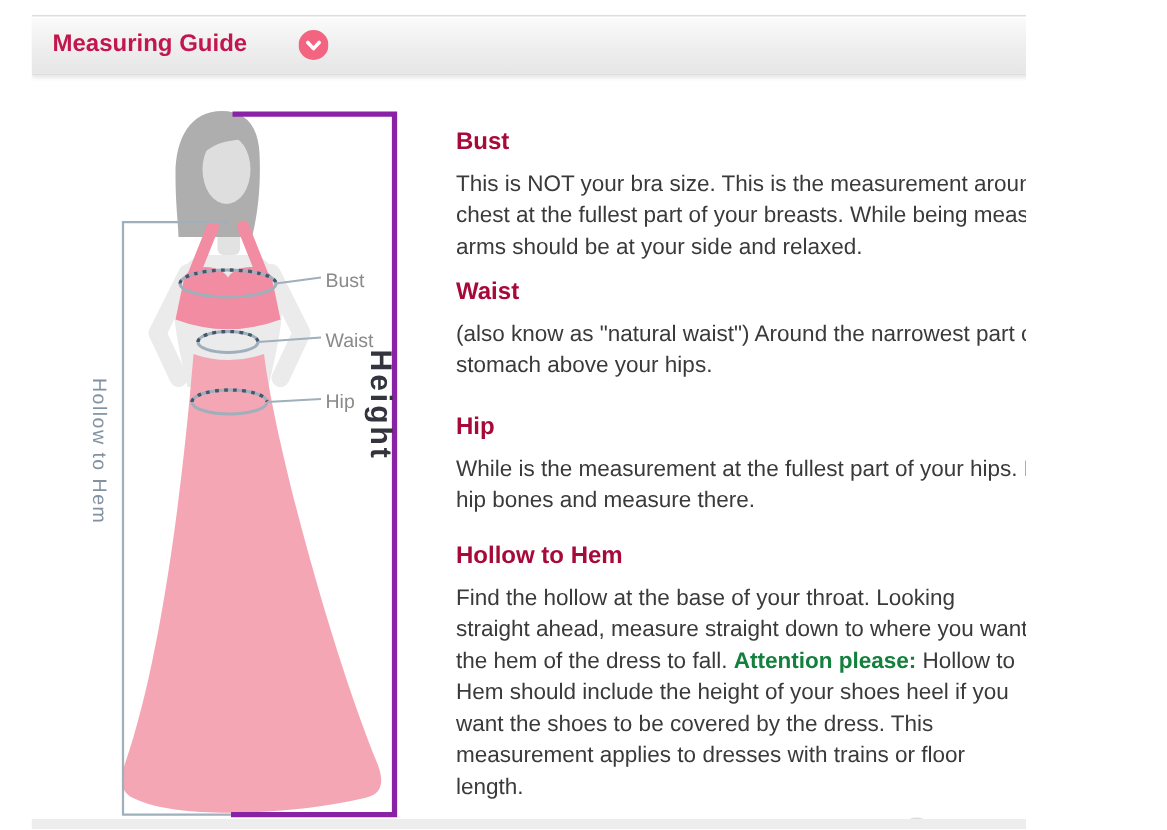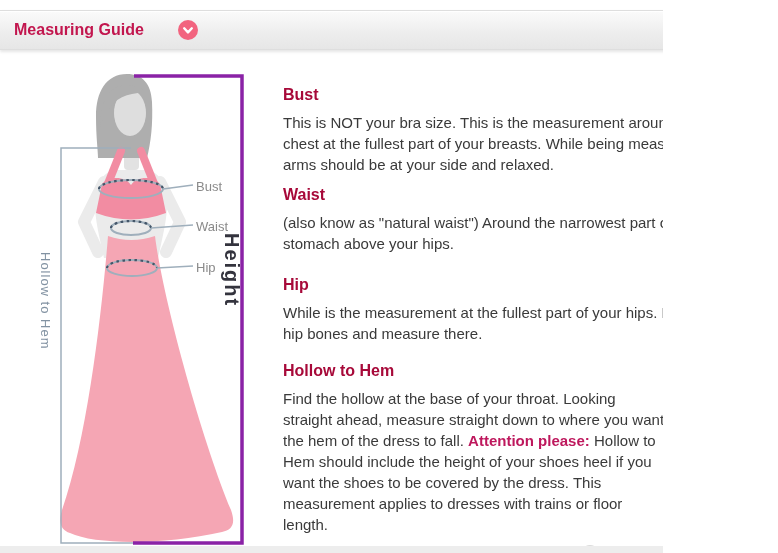--- a/index.html
+++ b/index.html
@@ -1,18 +1,18 @@
 <!DOCTYPE html>
 <html><head>
 <meta charset="utf-8">
 <style>
   html,body { margin:0; padding:0; background:#fff; }
   .page {
     position:relative; width:663px; height:553px; background:#ffffff;
-    font-family:"Liberation Sans", sans-serif; overflow:hidden;
+    font-family:"Liberation Sans", sans-serif; overflow:hidden;margin-left:21px;
   }
   
   .header-bar {
     position:absolute; top:10px; left:0; width:700px; height:38px;
     background:linear-gradient(#fbfbfb,#eeeeee 55%,#e6e6e6);
     border:1px solid #dedede; border-left:none;
     border-radius:0 19px 19px 0;
     box-shadow:0 2px 3px rgba(0,0,0,0.10), inset 0 1px 0 #ffffff;
     display:flex; align-items:center;
   }
@@ -35,21 +35,21 @@
     position:absolute; left:741px; top:372px; width:29px; height:112px;
     border:1px solid #9fafbc; display:flex; align-items:center; justify-content:center;
     background:rgba(255,255,255,0.6);
   }
   .hollow-small { writing-mode:vertical-rl; transform:rotate(180deg);
                   font-size:12px; color:#8a8a8a; white-space:nowrap; }
   
   .section { position:absolute; left:283px; }
   .section h3 { margin:0 0 8px 0; font-size:16px; font-weight:bold; color:#a70939; }
   .section p  { margin:0; font-size:15px; line-height:21px; color:#3a3a3a; }
-  .attn { font-weight:bold; color:#be185d; }
+  .attn { font-weight:bold; color:#15803d; }
   .sec-bust   { top:86px;  width:450px; }
   .sec-waist  { top:186px; width:450px; }
   .sec-hip    { top:276px; width:450px; }
   .sec-hollow { top:362px; width:386px; }
   
   .bottom-band { position:absolute; left:0; top:546px; width:778px; height:7px;
                  background:#ededed; }
 </style>
 </head>
 <body>

